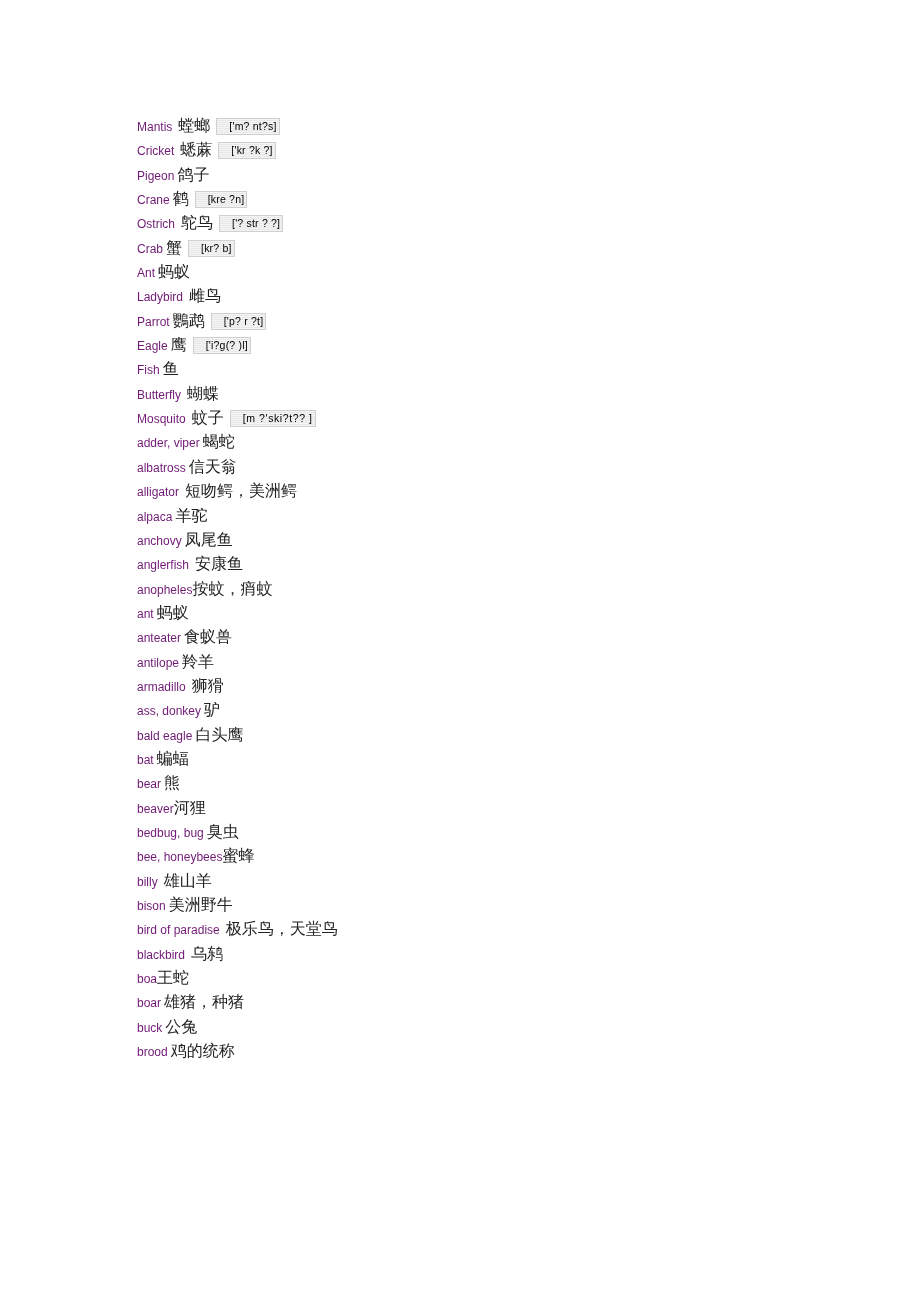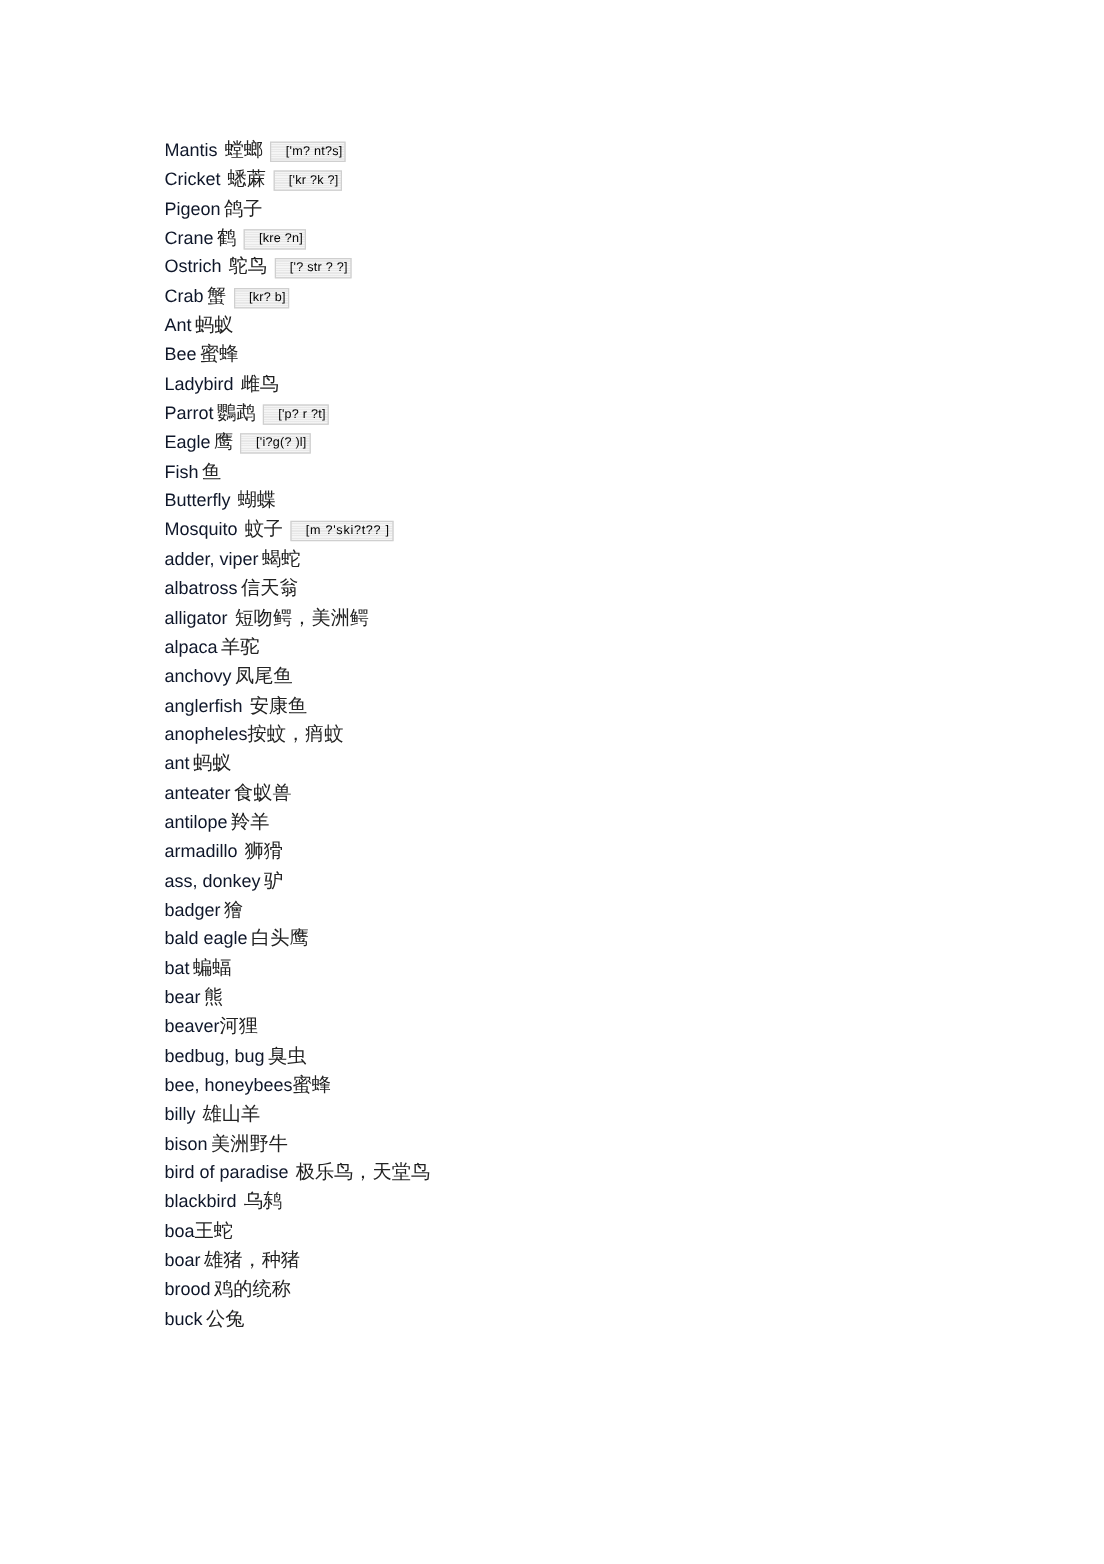--- a/index.html
+++ b/index.html
@@ -35,22 +35,22 @@
 
   .entry {
     height: 24.35px;
     line-height: 24.35px;
     white-space: nowrap;
     font-size: 13.3px;
     color: #1a1a1a;
   }
 
   .term {
-    font-size: 15px;
-    color: #0f172a;
+    font-size: 12px;
+    color: #701a75;
     text-align: center;
   }
 
   .gloss {
     font-size: 16px;
     color: #222222;
   }
 
   
   .gap-none  { margin-left: 0px; }
@@ -86,48 +86,46 @@
 
 <div id="page">
   <div id="entry-list">
       <div class="entry"><span class="term">Mantis</span><span class="gloss gap-md">螳螂</span><span class="phon">['m?  nt?s]</span></div>
       <div class="entry"><span class="term">Cricket</span><span class="gloss gap-md">蟋蔴</span><span class="phon">['kr ?k ?]</span></div>
       <div class="entry"><span class="term">Pigeon</span><span class="gloss gap-sm">鸽子</span></div>
       <div class="entry"><span class="term">Crane</span><span class="gloss gap-sm">鹤</span><span class="phon">[kre ?n]</span></div>
       <div class="entry"><span class="term">Ostrich</span><span class="gloss gap-md">鸵鸟</span><span class="phon">['? str ? ?]</span></div>
       <div class="entry"><span class="term">Crab</span><span class="gloss gap-sm">蟹</span><span class="phon">[kr?  b]</span></div>
       <div class="entry"><span class="term">Ant</span><span class="gloss gap-sm">蚂蚁</span></div>
-      <div class="entry"><span class="term">Bee</span><span class="gloss gap-sm">蜜蜂</span></div>
       <div class="entry"><span class="term">Ladybird</span><span class="gloss gap-md">雌鸟</span></div>
       <div class="entry"><span class="term">Parrot</span><span class="gloss gap-sm">鸚鹉</span><span class="phon">['p?  r ?t]</span></div>
       <div class="entry"><span class="term">Eagle</span><span class="gloss gap-sm">鹰</span><span class="phon">['i?g(?  )l]</span></div>
       <div class="entry"><span class="term">Fish</span><span class="gloss gap-sm">鱼</span></div>
       <div class="entry"><span class="term">Butterfly</span><span class="gloss gap-md">蝴蝶</span></div>
       <div class="entry"><span class="term">Mosquito</span><span class="gloss gap-md">蚊子</span><span class="phon wide">[m ?'ski?t??   ]</span></div>
       <div class="entry"><span class="term">adder, viper</span><span class="gloss gap-sm">蝎蛇</span></div>
       <div class="entry"><span class="term">albatross</span><span class="gloss gap-sm">信天翁</span></div>
       <div class="entry"><span class="term">alligator</span><span class="gloss gap-md">短吻鳄，美洲鳄</span></div>
       <div class="entry"><span class="term">alpaca</span><span class="gloss gap-sm">羊驼</span></div>
       <div class="entry"><span class="term">anchovy</span><span class="gloss gap-sm">凤尾鱼</span></div>
       <div class="entry"><span class="term">anglerfish</span><span class="gloss gap-md">安康鱼</span></div>
       <div class="entry"><span class="term">anopheles</span><span class="gloss gap-none">按蚊，痟蚊</span></div>
       <div class="entry"><span class="term">ant</span><span class="gloss gap-sm">蚂蚁</span></div>
       <div class="entry"><span class="term">anteater</span><span class="gloss gap-sm">食蚁兽</span></div>
       <div class="entry"><span class="term">antilope</span><span class="gloss gap-sm">羚羊</span></div>
       <div class="entry"><span class="term">armadillo</span><span class="gloss gap-md">狮猾</span></div>
       <div class="entry"><span class="term">ass, donkey</span><span class="gloss gap-sm">驴</span></div>
-      <div class="entry"><span class="term">badger</span><span class="gloss gap-sm">獪</span></div>
       <div class="entry"><span class="term">bald eagle</span><span class="gloss gap-sm">白头鹰</span></div>
       <div class="entry"><span class="term">bat</span><span class="gloss gap-sm">蝙蝠</span></div>
       <div class="entry"><span class="term">bear</span><span class="gloss gap-sm">熊</span></div>
       <div class="entry"><span class="term">beaver</span><span class="gloss gap-none">河狸</span></div>
       <div class="entry"><span class="term">bedbug, bug</span><span class="gloss gap-sm">臭虫</span></div>
       <div class="entry"><span class="term">bee, honeybees</span><span class="gloss gap-none">蜜蜂</span></div>
       <div class="entry"><span class="term">billy</span><span class="gloss gap-md">雄山羊</span></div>
       <div class="entry"><span class="term">bison</span><span class="gloss gap-sm">美洲野牛</span></div>
       <div class="entry"><span class="term">bird of paradise</span><span class="gloss gap-md">极乐鸟，天堂鸟</span></div>
       <div class="entry"><span class="term">blackbird</span><span class="gloss gap-md">乌鸫</span></div>
       <div class="entry"><span class="term">boa</span><span class="gloss gap-none">王蛇</span></div>
       <div class="entry"><span class="term">boar</span><span class="gloss gap-sm">雄猪，种猪</span></div>
+      <div class="entry"><span class="term">buck</span><span class="gloss gap-sm">公兔</span></div>
       <div class="entry"><span class="term">brood</span><span class="gloss gap-sm">鸡的统称</span></div>
-      <div class="entry"><span class="term">buck</span><span class="gloss gap-sm">公兔</span></div>
     </div>
 </div>
 
 </body></html>

